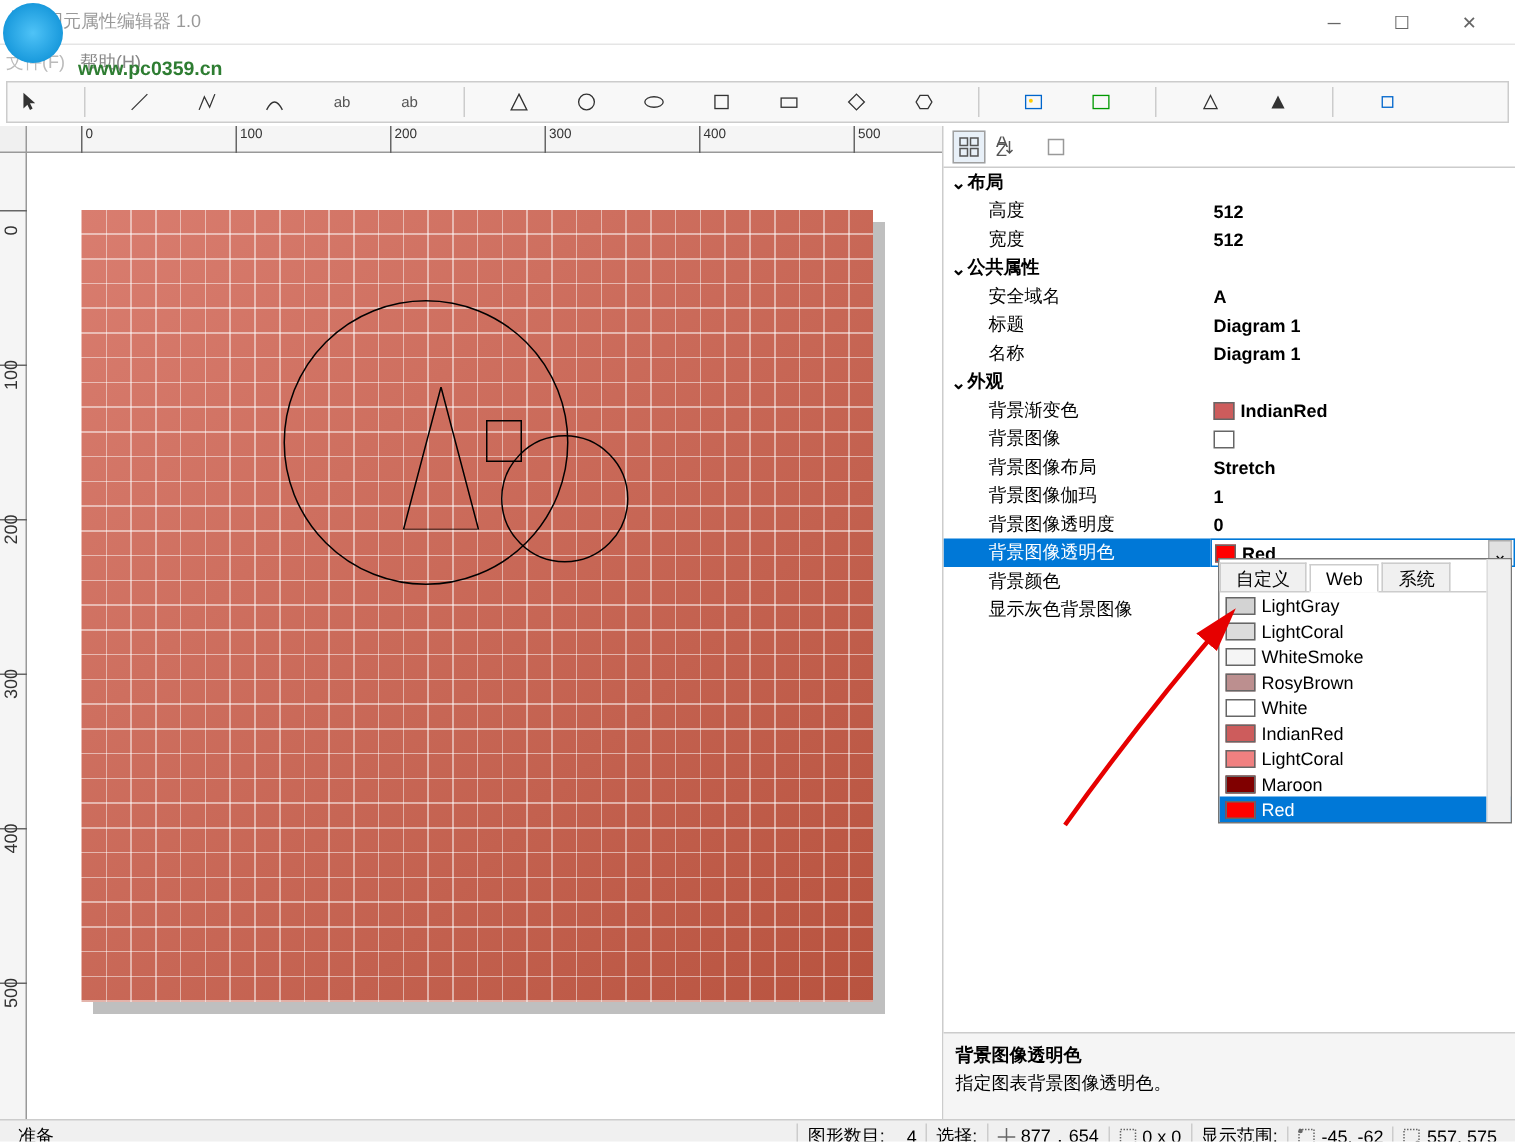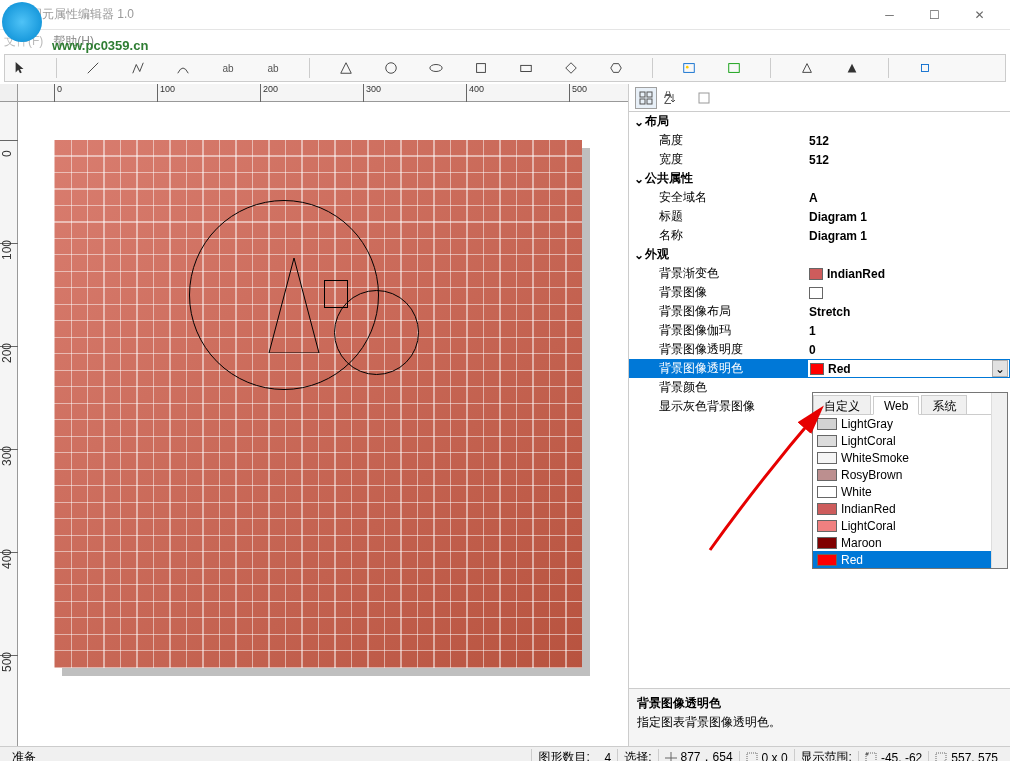--- a/index.html
+++ b/index.html
@@ -40,21 +40,21 @@
 .props-grid { flex: 1; overflow-y: auto; position: relative; }
 .prop-row { display: flex; height: 19px; align-items: center; }
 .prop-row.category { font-weight: bold; padding-left: 4px; }
 .prop-row.category .expander { width: 12px; text-align: center; cursor: pointer; }
 .prop-label { width: 178px; padding-left: 30px; }
 .prop-value { flex: 1; padding-left: 2px; display: flex; align-items: center; gap: 4px; }
 .prop-value .swatch { width: 14px; height: 12px; border: 1px solid #666; }
 .prop-row.selected { background: #0078d7; color: #fff; }
 .prop-row.selected .prop-value { background: #fff; color: #000; border: 1px solid #0078d7; height: 19px; }
 .prop-row.selected .dropdown-arrow { position: absolute; right: 2px; width: 16px; height: 17px; background: #e1e1e1; border: 1px solid #adadad; display: flex; align-items: center; justify-content: center; }
-.color-dropdown { position: absolute; top: 280px; right: 2px; width: 196px; background: #fff; border: 1px solid #767676; z-index: 10; }
+.color-dropdown { position: absolute; top: 260px; right: 2px; width: 196px; background: #fff; border: 1px solid #767676; z-index: 10; }
 .color-tabs { display: flex; border-bottom: 1px solid #ccc; height: 22px; }
 .color-tab { padding: 2px 10px; border: 1px solid #ccc; border-bottom: none; margin-right: 2px; background: #f0f0f0; margin-top: 2px; }
 .color-tab.active { background: #fff; border-bottom: 1px solid #fff; position: relative; top: 1px; }
 .color-list { max-height: 220px; overflow-y: auto; }
 .color-item { display: flex; align-items: center; height: 17px; padding: 0 4px; gap: 4px; }
 .color-item .sw { width: 20px; height: 12px; border: 1px solid #666; }
 .color-item.selected { background: #0078d7; color: #fff; }
 .props-desc { height: 58px; border-top: 1px solid #ccc; padding: 6px 8px; background: #f5f5f5; }
 .props-desc .desc-title { font-weight: bold; margin-bottom: 2px; }
 .statusbar { height: 22px; border-top: 1px solid #ccc; background: #f0f0f0; display: flex; align-items: center; padding: 0 6px; font-size: 11px; }

